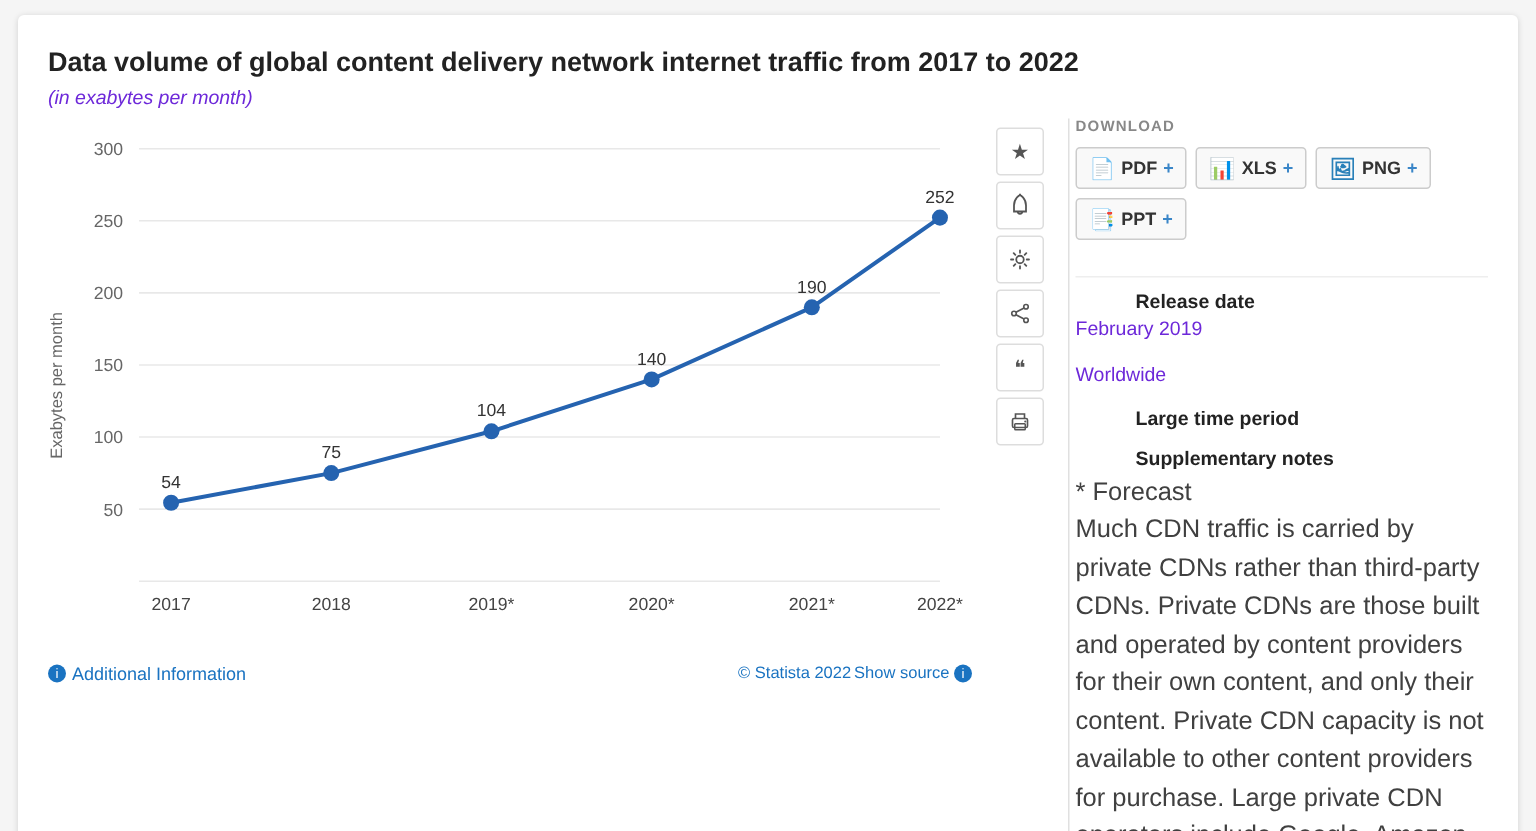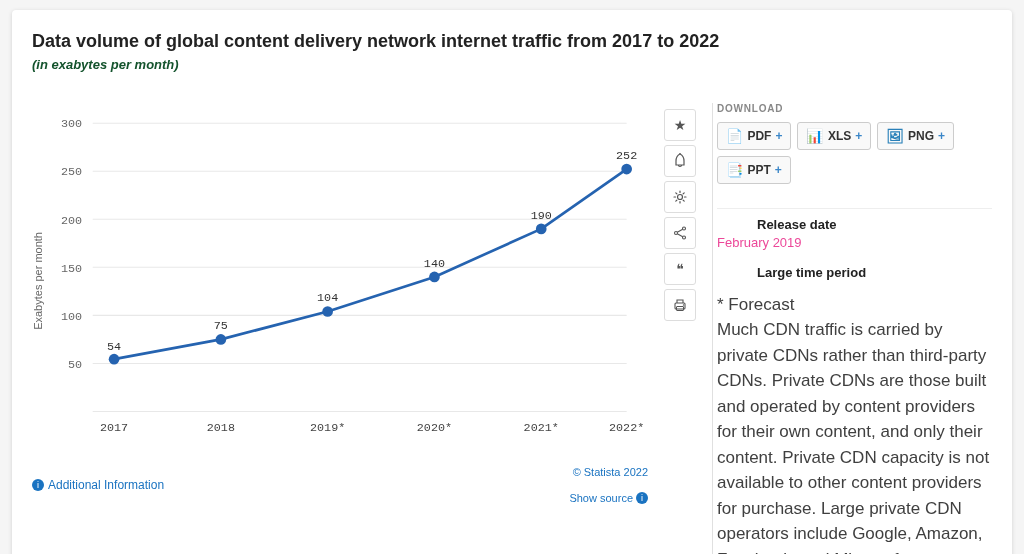--- a/index.html
+++ b/index.html
@@ -22,24 +22,23 @@
     }
     .main-title {
       font-size: 18px;
       font-weight: bold;
       color: #222;
       margin-bottom: 4px;
       line-height: 1.3;
     }
     .subtitle {
       font-size: 13px;
-      color: #14532d;
+      color: #6d28d9;
       font-style: italic;
-      margin-bottom: 31px;
-      font-weight: bold;
+      margin-bottom: 7px;
     }
     .content-row {
       display: flex;
       gap: 12px;
     }
     .chart-section {
       flex: 1;
       position: relative;
     }
     .chart-wrapper {
@@ -52,21 +51,20 @@
       font-size: 11px;
       color: #666;
       text-align: center;
       margin-right: 6px;
       white-space: nowrap;
       align-self: center;
     }
     .chart-area {
       flex: 1;
       position: relative;
-      font-family: Liberation Mono, monospace;
     }
     svg.chart-svg {
       width: 100%;
       height: 350px;
       overflow: visible;
     }
     .chart-footer {
       display: flex;
       justify-content: space-between;
       align-items: center;
@@ -92,23 +90,22 @@
       justify-content: center;
     }
     .source-statista {
       font-size: 11px;
       color: #1a73c1;
       text-align: right;
       cursor: pointer;
     }
     .source-line {
       display: flex;
-      flex-direction: column;
       align-items: flex-end;
-      gap: 14px;
+      gap: 2px;
     }
     .show-source {
       font-size: 11px;
       color: #1a73c1;
       cursor: pointer;
       display: flex;
       align-items: flex-end;
       gap: 3px;
     }
     .info-circle {
@@ -199,21 +196,21 @@
     }
     .info-row-label {
       font-weight: bold;
       color: #222;
       font-size: 13px;
       margin-bottom: 2px;
       margin-left: 40px;
     }
     .info-row-value {
       font-size: 13px;
-      color: #ec4899;
+      color: #6d28d9;
       line-height: 1.4;
     }
 
     .divider {
       border: none;
       border-top: 1px solid #eee;
       margin: 8px 0;
     }
   </style>
 </head>
@@ -350,24 +347,26 @@
       </div>
 
       <hr class="divider">
 
       <div class="info-section">
         <div class="info-row">
           <div class="info-row-label">Release date</div>
           <div class="info-row-value">February 2019</div>
         </div>
         <div class="info-row">
+          <div class="info-row-value">Worldwide</div>
         </div>
         <div class="info-row">
           <div class="info-row-label">Large time period</div>
         </div>
         <div class="info-row">
+          <div class="info-row-label">Supplementary notes</div>
           <div class="info-row-value" style="white-space: pre-line; font-size: 17px; color: #404040; line-height: 1.5;">* Forecast
 Much CDN traffic is carried by private CDNs rather than third-party CDNs. Private CDNs are those built and operated by content providers for their own content, and only their content. Private CDN capacity is not available to other content providers for purchase. Large private CDN operators include Google, Amazon, Facebook, and Microsoft.</div>
         </div>
       </div>
     </div>
   </div>
 </div>
 
 </body></html>

